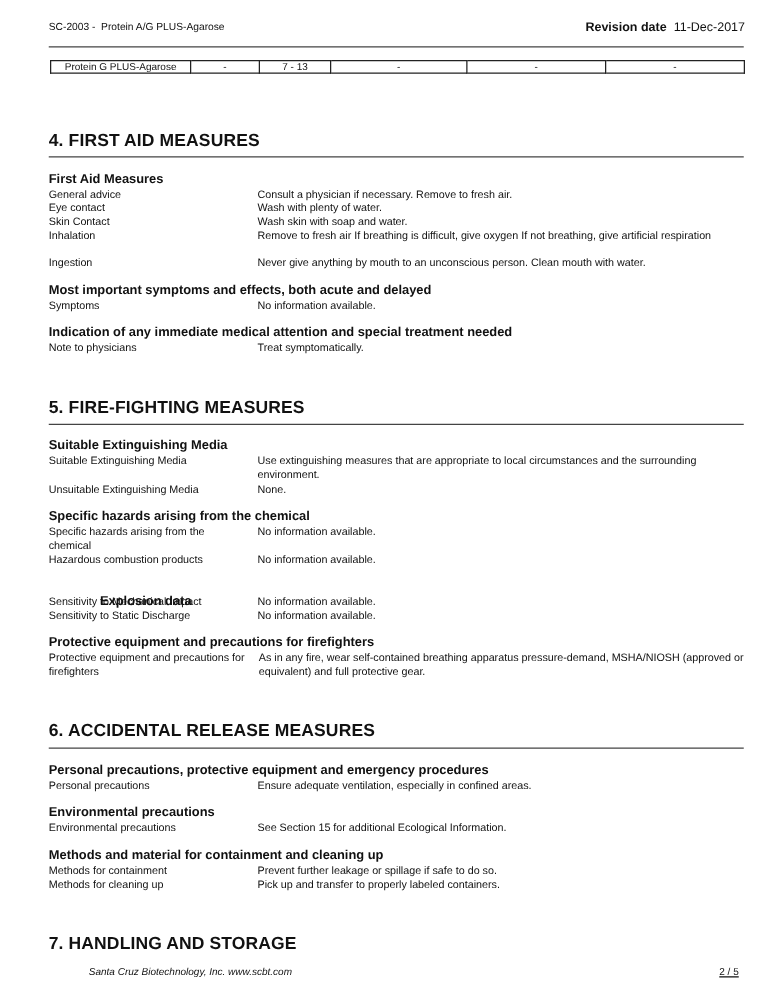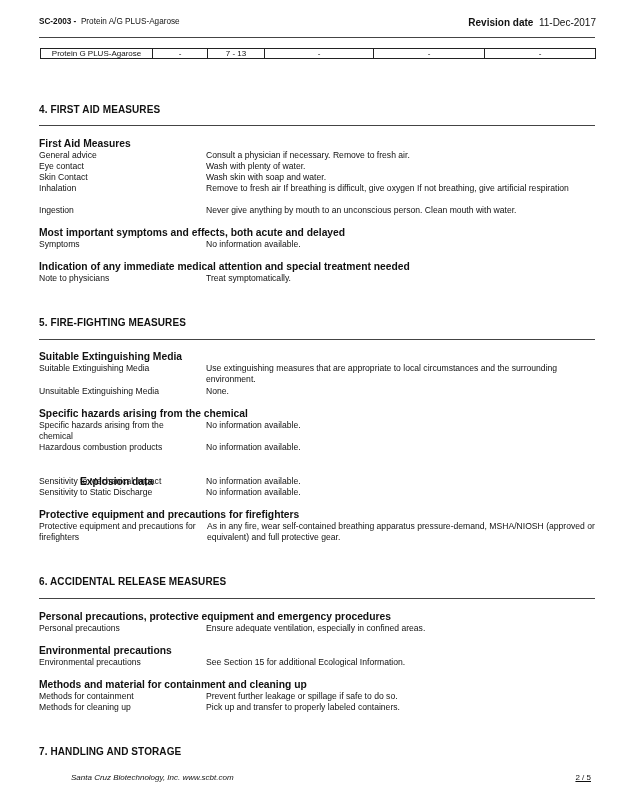--- a/index.html
+++ b/index.html
@@ -1,25 +1,25 @@
 <!DOCTYPE html>
 <html><head>
 <meta charset="utf-8">
 <style>
   html, body { margin: 0; padding: 0; background: #ffffff; }
   body { width: 619px; height: 792px; position: relative; overflow: hidden;
          font-family: "Liberation Sans", sans-serif; color: #111; }
   .abs { position: absolute; }
   .hdr-left { left: 39px; top: 17px; font-size: 8.2px; }
-  .hdr-left b { font-weight: bold; }
+  .hdr-left b { font-weight: normal; }
   .hdr-right { right: 23px; top: 17px; font-size: 10px; }
   .rule { position: absolute; left: 39px; width: 556px; height: 0; border-top: 1px solid #444; }
   table.props { position: absolute; left: 40px; top: 48px; border-collapse: collapse; font-size: 8px; }
   table.props td { border: 1px solid #222; text-align: center; height: 9px; line-height: 9px; padding: 0; margin-top: 32px; }
-  .sec-title { position: absolute; left: 39px; font-size: 10px; font-weight: bold; letter-spacing: 0.1px; }
+  .sec-title { position: absolute; left: 39px; font-size: 14px; font-weight: bold; letter-spacing: 0.1px; }
   .sub-title { position: absolute; left: 39px; font-size: 10.3px; font-weight: bold; }
   .row { position: absolute; left: 39px; font-size: 8.6px; line-height: 11px; }
   .row .lbl { position: absolute; left: 0; width: 160px; }
   .row .val { position: absolute; left: 167px; width: 385px; }
   .footer-left { left: 39px; top: 773px; font-size: 8px; font-style: italic; margin-left: 32px; }
   .footer-right { right: 28px; top: 773px; font-size: 8px; text-decoration: underline; }
 </style>
 </head>
 <body>
 

